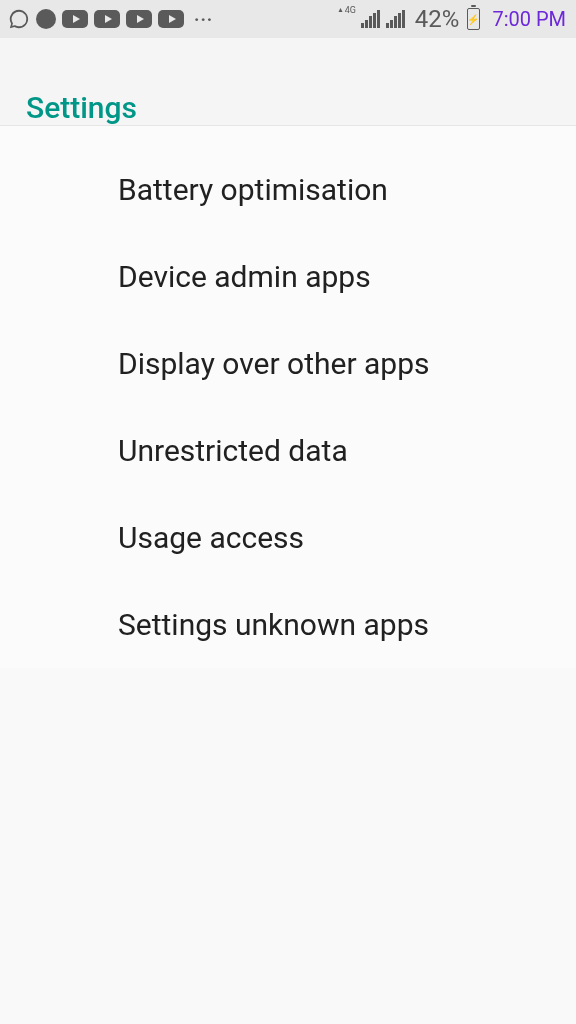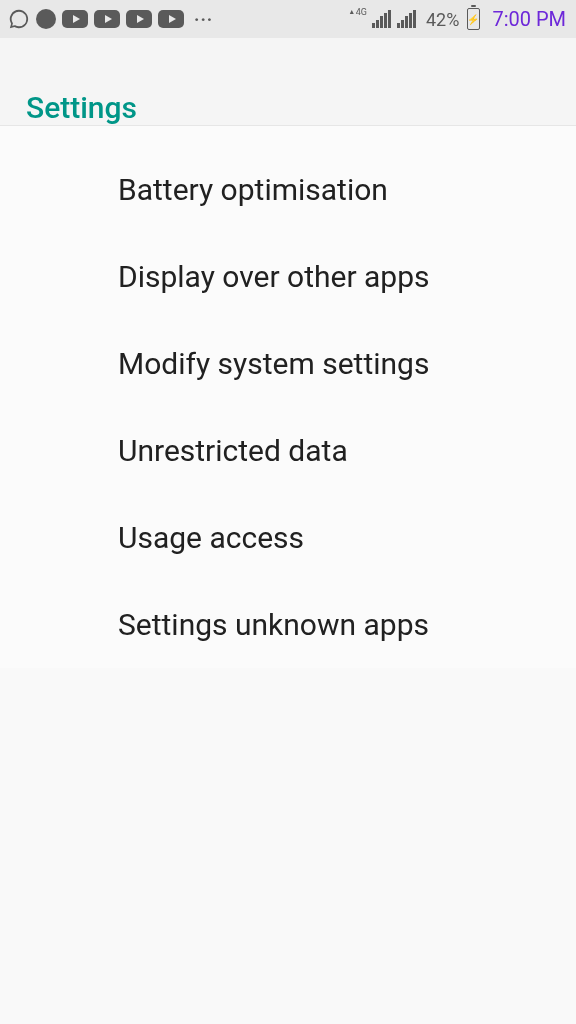--- a/index.html
+++ b/index.html
@@ -96,21 +96,21 @@
       text-align: right;
     }
     .fourg-tri {
       font-size: 8px;
       color: #5a5a5a;
       margin-right: -2px;
       align-self: flex-start;
     }
     .battery-pct {
       color: #5a5a5a;
-      font-size: 18px;
+      font-size: 24px;
       margin-left: 4px;
     }
     .battery-icon {
       width: 13px;
       height: 22px;
       border: 1.5px solid #5a5a5a;
       border-radius: 2px;
       position: relative;
       margin-left: 4px;
     }
@@ -216,26 +216,26 @@
 
 <div class="app-bar">
   <span class="app-title">Settings</span>
 </div>
 
 <div class="content">
   <div class="settings-item">
     <span>Battery optimisation</span>
   </div>
   <div class="settings-item">
+    <span>Device admin apps</span>
+  </div>
+  <div class="settings-item">
     <span>Display over other apps</span>
   </div>
   <div class="settings-item">
-    <span>Modify system settings</span>
-  </div>
-  <div class="settings-item">
     <span>Unrestricted data</span>
   </div>
   <div class="settings-item">
     <span>Usage access</span>
   </div>
   <div class="settings-item">
     <span>Settings unknown apps</span>
   </div>
 </div>
 

